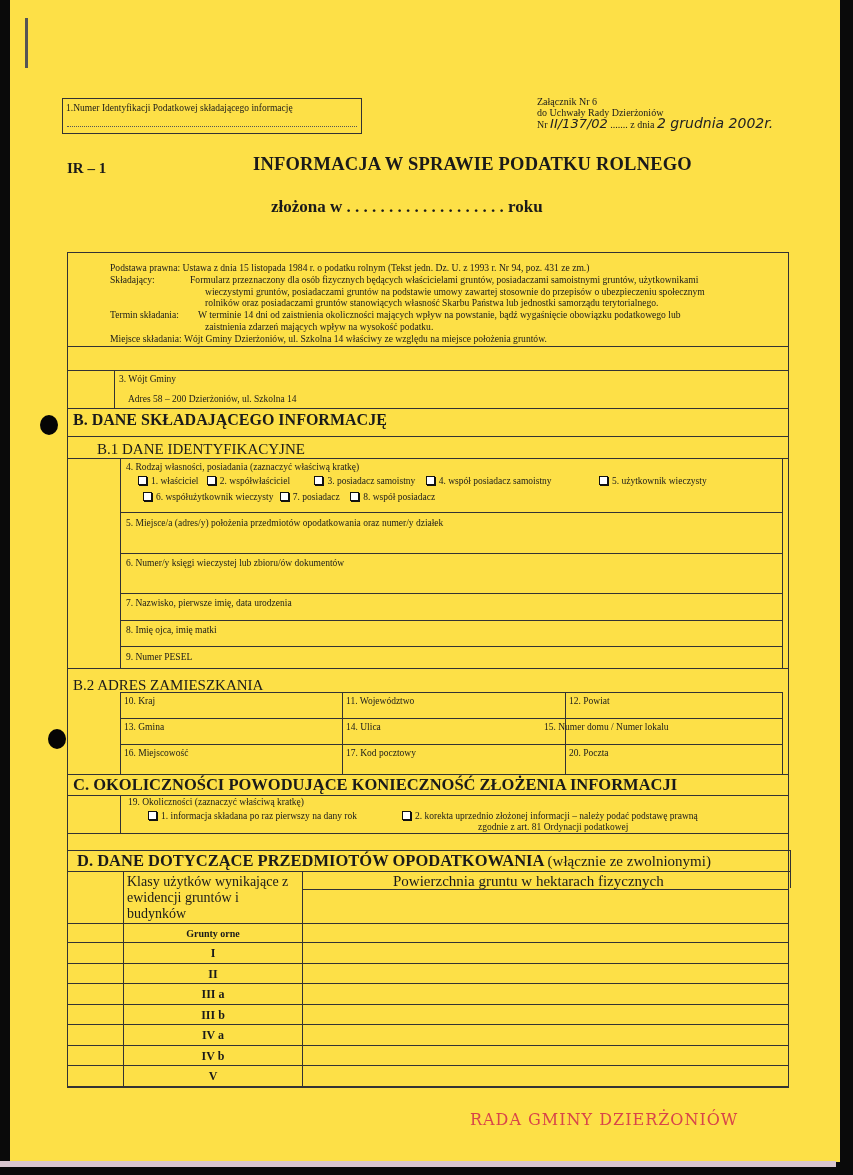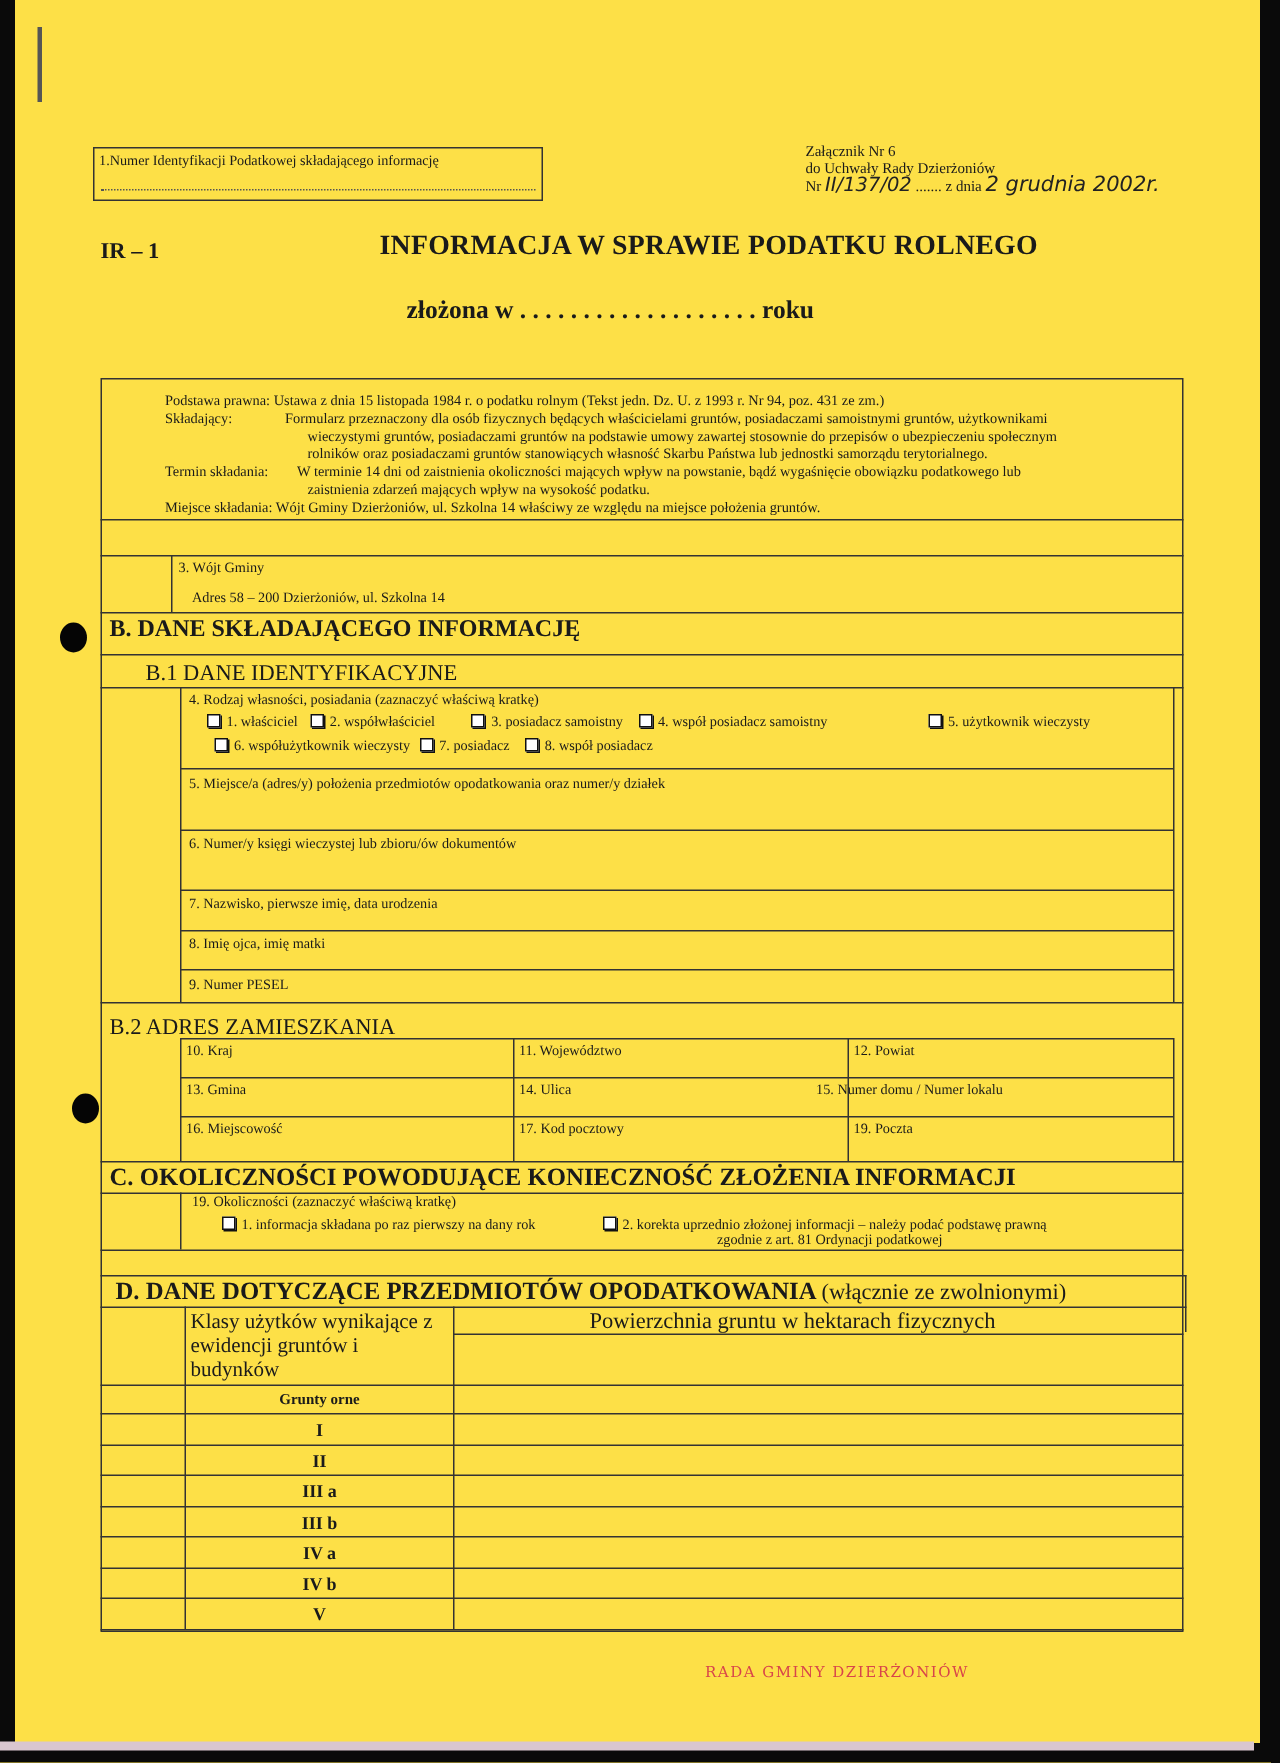--- a/index.html
+++ b/index.html
@@ -44,21 +44,21 @@
   .main-title { left: 243px; top: 154px; font-weight: bold; font-size: 18.5px; letter-spacing: 0.2px; }
   .subtitle { left: 261px; top: 197px; font-weight: bold; font-size: 17px; }
 
   .frame { left: 57px; top: 252px; width: 722px; height: 836px; border: 1px solid #333; }
 
   .info-text { font-size: 9.6px; line-height: 11.8px; }
   .sec-head { font-weight: bold; font-size: 16px; line-height: 18px; }
   .sub-head { font-size: 15px; line-height: 17px; }
   .field-label { font-size: 9.5px; line-height: 11px; }
   .cb { display:inline-block; width: 9px; height: 9px; border: 1.5px solid #111; box-shadow: 1px 1px 0 #111; vertical-align: -1px; margin-right: 4px; background:#fff;}
-  .stamp { left: 460px; top: 1110px; color: #d8454a; font-size: 10px; letter-spacing: 1px; font-family: "DejaVu Serif", serif; }
+  .stamp { left: 460px; top: 1110px; color: #d8454a; font-size: 16px; letter-spacing: 1px; font-family: "DejaVu Serif", serif; }
   .d-cell-label { font-weight: bold; font-size: 12px; text-align: center; width: 178px; }
 </style>
 </head>
 <body>
 
 <div class="page">
   <div class="punch-mark"></div>
 
   <div class="abs nip-box">
     <div class="abs t" style="left:3px;top:3px;font-size:9.5px;">1.Numer Identyfikacji Podatkowej składającego informację</div>
@@ -106,21 +106,21 @@
   <div class="hline" style="left:57px;top:458px;width:722px;"></div>
 
   <div class="vline" style="left:110px;top:458px;height:210px;"></div>
 
   <div class="abs t field-label" style="left:116px;top:462px;">4. Rodzaj  własności, posiadania  (zaznaczyć właściwą kratkę)</div>
   <div class="abs t field-label" style="left:128px;top:476px;">
     <span><span class="cb"></span><span>1. właściciel</span></span>
     <span style="margin-left:6px;"><span class="cb"></span><span>2. współwłaściciel</span></span>
     <span style="margin-left:22px;"><span class="cb"></span><span>3. posiadacz samoistny</span></span>
     <span style="margin-left:8px;"><span class="cb"></span><span>4. współ posiadacz  samoistny</span></span>
-    <span style="margin-left:24px;padding-left:41px;"><span class="cb"></span><span>5. użytkownik wieczysty</span></span>
+    <span style="margin-left:4px;padding-left:41px;"><span class="cb"></span><span>5. użytkownik wieczysty</span></span>
   </div>
   <div class="abs t field-label" style="left:133px;top:492px;">
     <span><span class="cb"></span><span>6. współużytkownik wieczysty</span></span>
     <span style="margin-left:4px;"><span class="cb"></span><span>7. posiadacz</span></span>
     <span style="margin-left:8px;"><span class="cb"></span><span>8. współ posiadacz</span></span>
   </div>
   <div class="hline" style="left:110px;top:512px;width:662px;"></div>
   <div class="vline" style="left:772px;top:458px;height:210px;"></div>
 
   <div class="abs t field-label" style="left:116px;top:518px;">5. Miejsce/a (adres/y) położenia przedmiotów opodatkowania oraz numer/y działek</div>
@@ -158,21 +158,21 @@
       <div class="abs t field-label" style="left: 114px; top: 722px;">13. Gmina</div>
       <div class="abs" style="left: 111px; top: 733px; width: 218px; height: 12px;"></div>
       <div class="abs t field-label" style="left: 336px; top: 722px;">14. Ulica</div>
       <div class="abs" style="left: 333px; top: 733px; width: 218px; height: 12px;"></div>
       <div class="abs t field-label" style="left: 534px; top: 722px;">15. Numer domu / Numer lokalu</div>
       <div class="abs" style="left: 556px; top: 733px; width: 218px; height: 12px;"></div>
       <div class="abs t field-label" style="left: 114px; top: 748px;">16. Miejscowość</div>
       <div class="abs" style="left: 111px; top: 759px; width: 218px; height: 12px;"></div>
       <div class="abs t field-label" style="left: 336px; top: 748px;">17. Kod pocztowy</div>
       <div class="abs" style="left: 333px; top: 759px; width: 218px; height: 12px;"></div>
-      <div class="abs t field-label" style="left: 559px; top: 748px;">19. Poczta</div>
+      <div class="abs t field-label" style="left: 559px; top: 748px;">20. Poczta</div>
       <div class="abs" style="left: 556px; top: 759px; width: 218px; height: 12px;"></div>
     </div>
 
   <div class="hline" style="left:57px;top:774px;width:722px;"></div>
 
   <div class="abs sec-head" style="left:63px;top:776px;font-size:16.5px;">C. OKOLICZNOŚCI POWODUJĄCE KONIECZNOŚĆ ZŁOŻENIA INFORMACJI</div>
   <div class="hline" style="left:57px;top:795px;width:722px;"></div>
   <div class="vline" style="left:110px;top:795px;height:38px;"></div>
   <div class="abs t field-label" style="left:118px;top:797px;">19. Okoliczności (zaznaczyć właściwą kratkę)</div>
   <div class="abs t field-label" style="left:138px;top:811px;">

